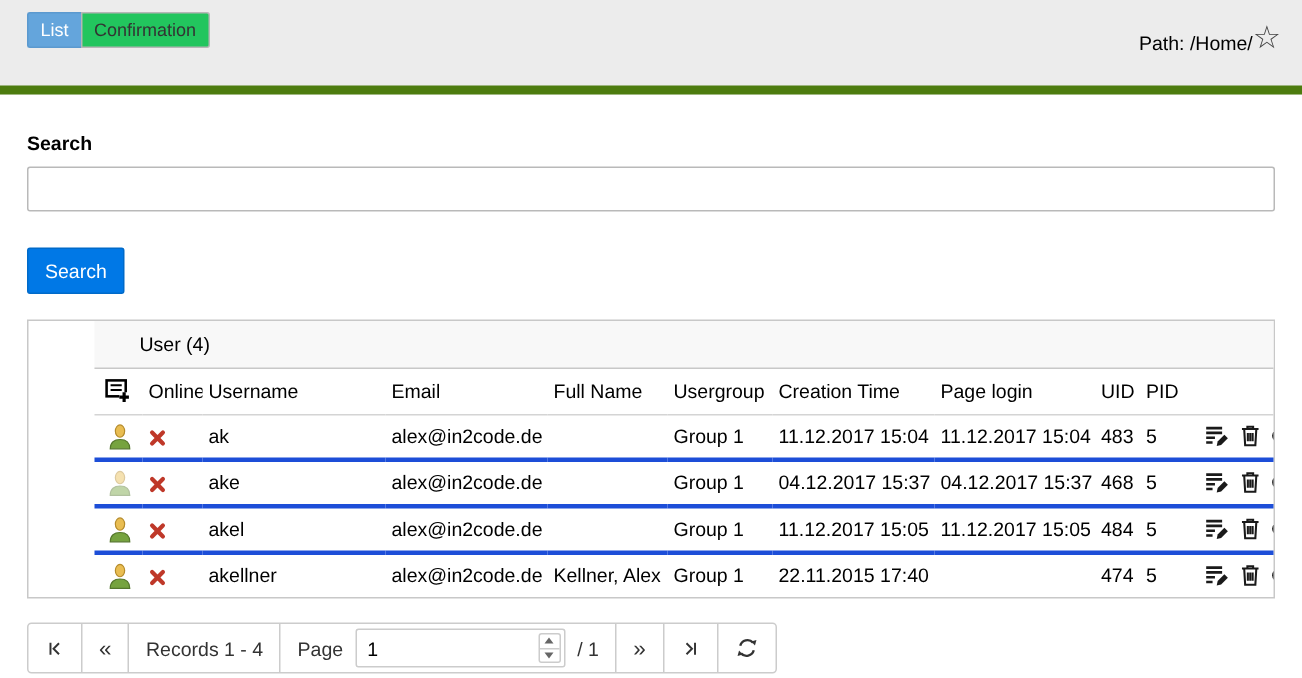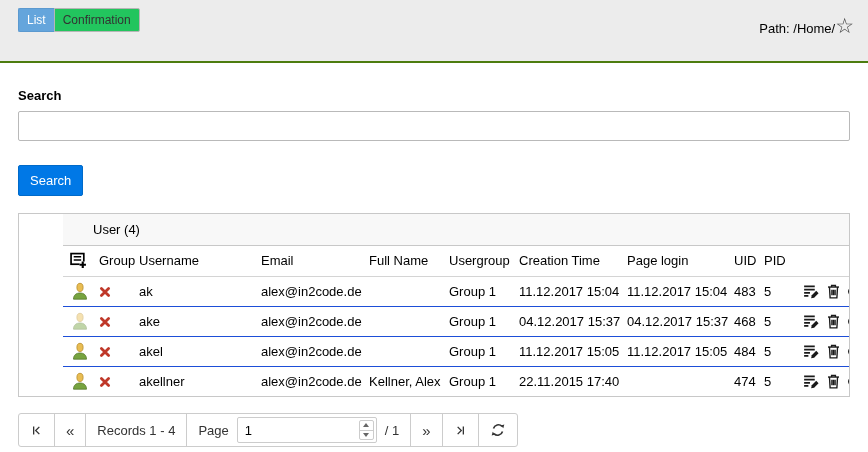--- a/index.html
+++ b/index.html
@@ -5,21 +5,21 @@
   * { box-sizing: border-box; }
   html,body { margin:0; padding:0; }
   body {
     width:868px; height:452px; overflow:hidden;
     background:#fff; color:#000;
     font-family:"Liberation Sans", sans-serif; font-size:13px;
   }
 
   
   .doc-header {
-    height:63px; background:#ececec; border-bottom:2px solid #4d7c0f;
+    height:63px; background:#ececec; border-bottom:6px solid #4d7c0f;
     padding:8px 14px 0 18px;
     display:flex; justify-content:space-between; align-items:flex-start;
   }
   .tab-group { display:inline-flex; }
   .tab {
     font-size:12px; line-height:1; padding:5px 8px;
     border:1px solid #b6b6b6; background:#22c55e; color:#333; cursor:pointer;
   }
   .tab:first-child { border-radius:2px 0 0 2px; border-right:none; }
   .tab:last-child  { border-radius:0 2px 2px 0; }
@@ -48,21 +48,21 @@
   .panel-title {
     background:#f8f8f8; border-bottom:1px solid #c8c8c8;
     padding:8px 10px 8px 30px; font-size:13px; color:#000;
   }
   table.user-table { width:100%; border-collapse:collapse; table-layout:fixed; font-size:13px; }
   .user-table th, .user-table td {
     padding:4px 4px; text-align:left; font-weight:normal;
     vertical-align:middle; height:30px; overflow:hidden; white-space:nowrap;
   }
   .user-table thead th { border-bottom:1px solid #d4d4d4; color:#000; }
-  .user-table tbody tr + tr td { border-top:1px solid #1d4ed8; }
+  .user-table tbody tr + tr td { border-top:3px solid #1d4ed8; }
   .col-recicon  { width:32px; }
   .col-online   { width:40px; }
   .col-username { width:122px; }
   .col-email    { width:108px; }
   .col-fullname { width:80px; }
   .col-usergroup{ width:70px; }
   .col-creation { width:108px; }
   .col-lastlogin{ width:107px; }
   .col-uid      { width:30px; }
   .col-pid      { width:36px; }
@@ -152,21 +152,21 @@
           <th class="th-recicon">
             <span class="icon">
               <svg width="17" height="17" viewBox="0 0 16 16">
                 <rect x="1" y="1.5" width="12" height="10" fill="none" stroke="currentColor" stroke-width="1.6"></rect>
                 <path d="M3.5 4.5h7M3.5 7.5h7" stroke="currentColor" stroke-width="1.3" fill="none"></path>
                 <path d="M12 9v6M9 12h6" stroke="#fff" stroke-width="4" fill="none"></path>
                 <path d="M12 9v6M9 12h6" stroke="currentColor" stroke-width="2" fill="none"></path>
               </svg>
             </span>
           </th>
-          <th>Group</th>
+          <th>Online</th>
           <th>Username</th>
           <th>Email</th>
           <th>Full Name</th>
           <th>Usergroup</th>
           <th>Creation Time</th>
           <th>Page login</th>
           <th>UID</th>
           <th>PID</th>
           <th></th>
         </tr>

